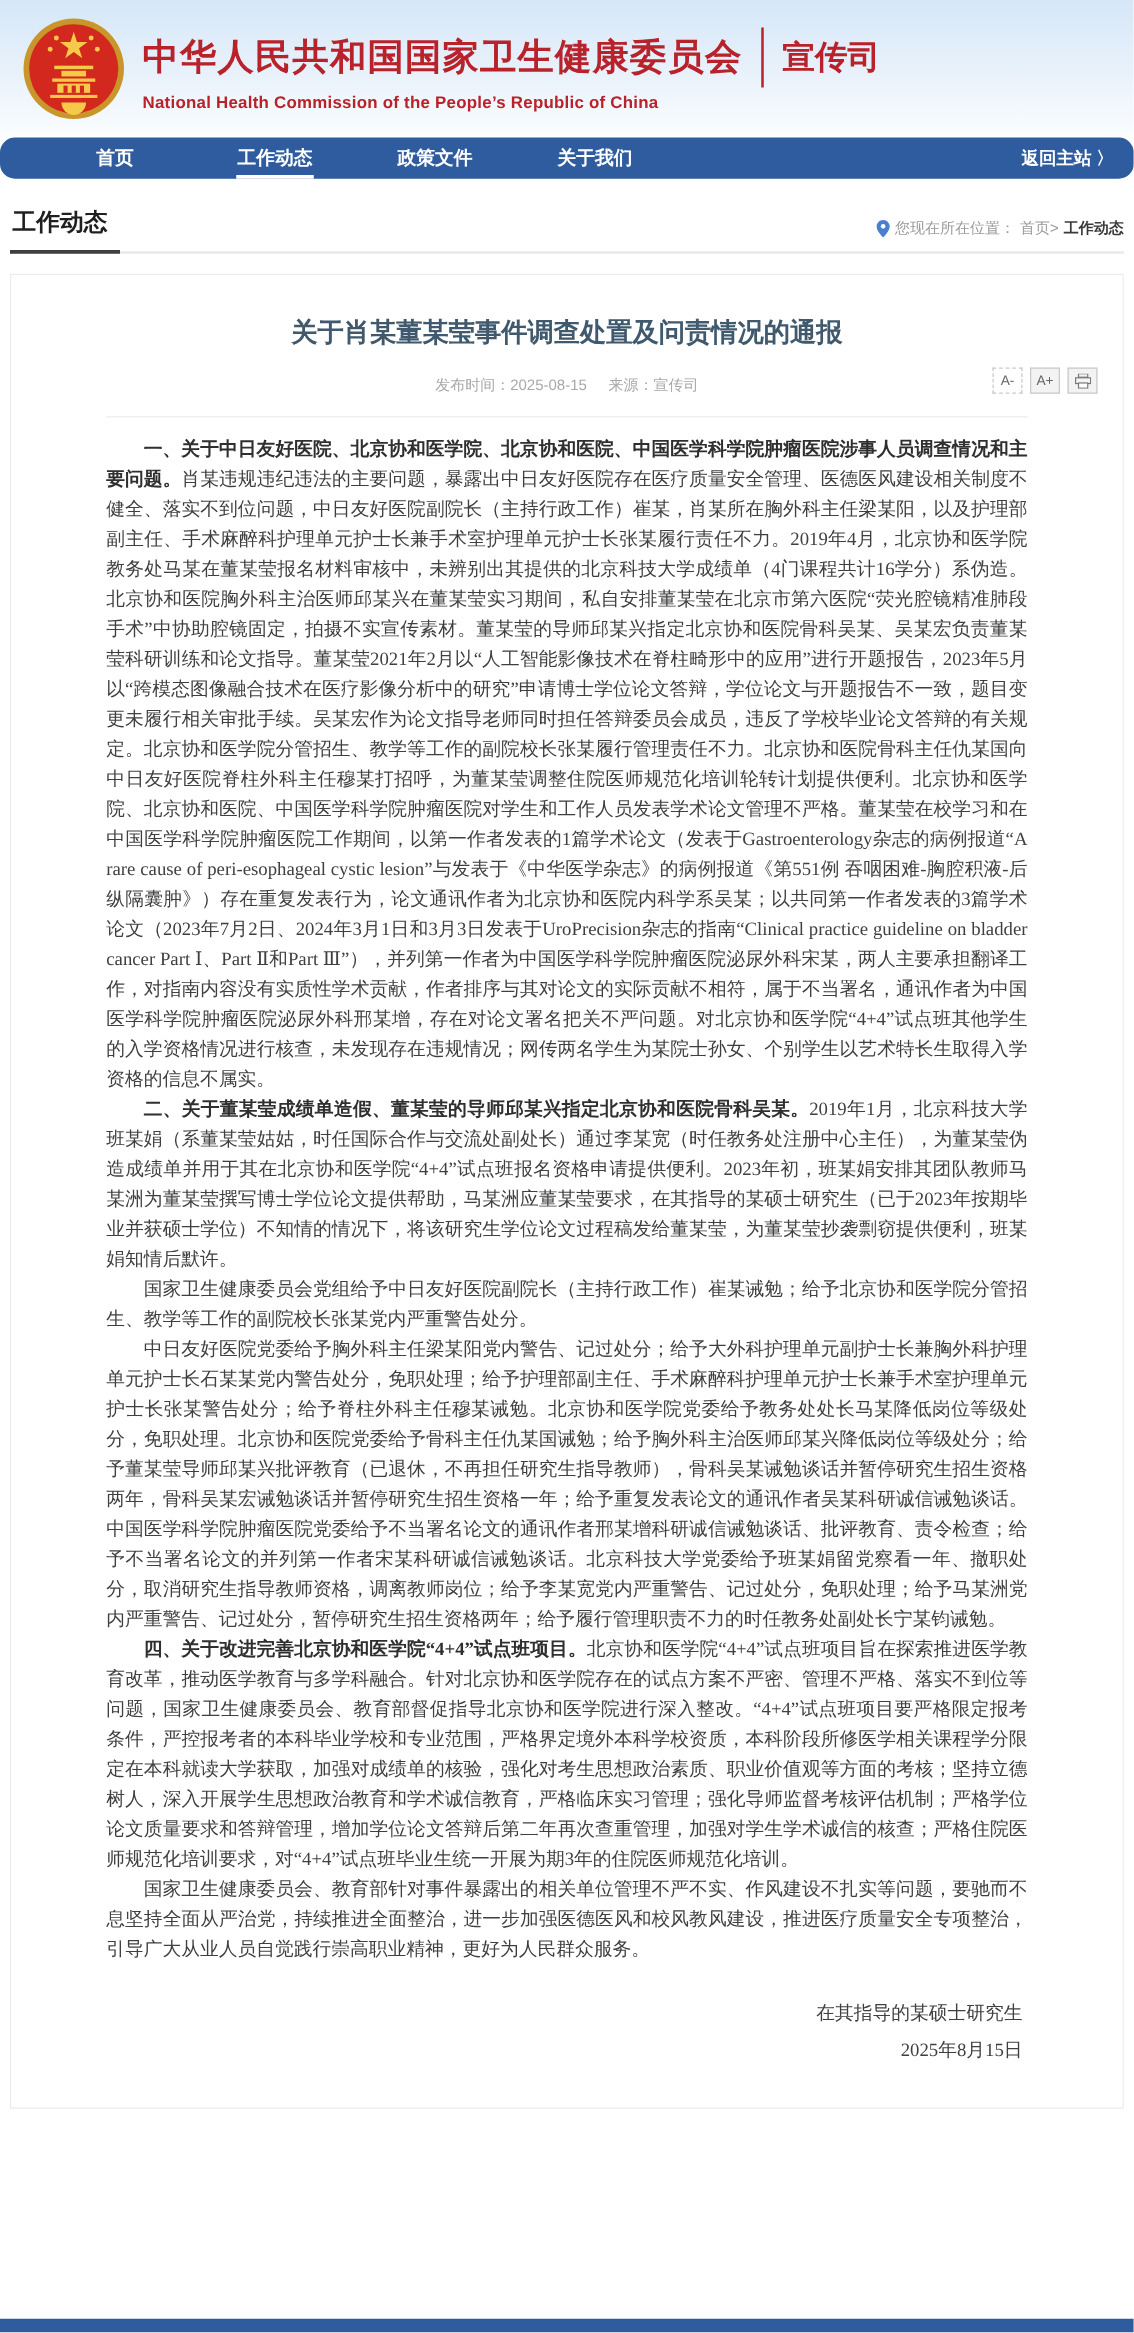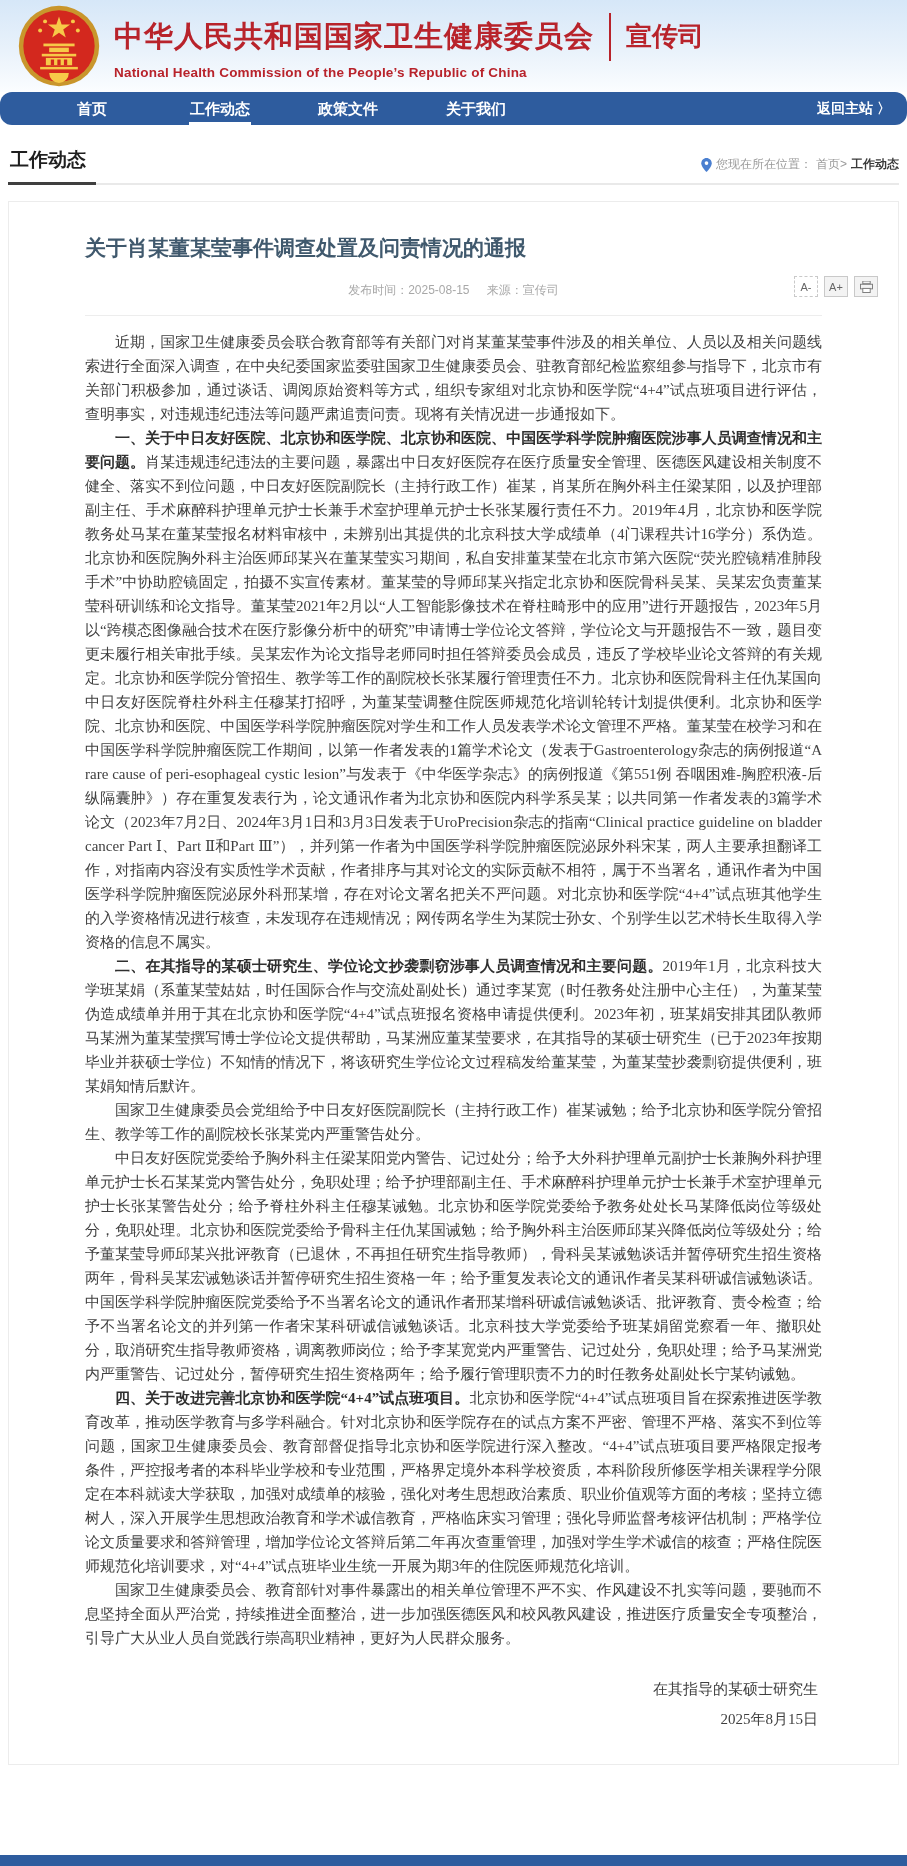--- a/index.html
+++ b/index.html
@@ -3,21 +3,21 @@
 <meta charset="utf-8">
 <style>
   html,body{margin:0;padding:0;}
   body{
     width:907px;height:1866px;overflow:hidden;position:relative;
     background:#ffffff;
     font-family:"Liberation Sans","DejaVu Sans",sans-serif;
   }
   
   .site-header{
-    height:92px;
+    height:110px;
     background:linear-gradient(180deg,#d6e7f8 0%,#e9f2fb 55%,#fbfdff 100%);
     display:flex;align-items:center;padding-left:18px;box-sizing:border-box;
   }
   .emblem{width:82px;height:82px;flex:0 0 auto;margin-right:14px;}
   .title-block{display:flex;flex-direction:column;}
   .title-row{display:flex;align-items:center;}
   .cn-title{font-size:29px;font-weight:bold;color:#b8232b;letter-spacing:1px;}
   .red-divider{width:2px;height:48px;background:#b8232b;margin:0 15px;}
   .dept-title{font-size:26px;font-weight:bold;color:#b8232b;}
   .en-title{font-size:13.5px;color:#b8232b;font-weight:bold;margin-top:4px;letter-spacing:.2px;}
@@ -32,21 +32,21 @@
   .section-head{margin:0 8px;padding-top:22px;display:flex;justify-content:space-between;
     align-items:flex-end;border-bottom:2px solid #e9e9e9;}
   .sec-title{font-size:19px;font-weight:bold;color:#1f1f1f;padding:0 10px 9px 2px;
     border-bottom:3px solid #3f3f3f;margin-bottom:-2px;}
   .location{font-size:12px;color:#9a9a9a;padding-bottom:10px;display:flex;align-items:center;gap:4px;text-align:center;}
   .location .crumb-current{color:#3a3a3a;font-weight:bold;}
   .location .crumb-home{color:#9a9a9a;cursor:pointer;}
   
   .card{margin:16px 8px 0 8px;border:1px solid #ececec;box-sizing:border-box;
     padding:28px 76px 30px 76px;position:relative;}
-  .article-title{font-size:21px;color:#40596d;font-weight:600;
+  .article-title{text-align:center;font-size:21px;color:#40596d;font-weight:600;
     margin:4px 0 20px 0;}
   .meta-row{position:relative;text-align:center;color:#a8a8a8;font-size:12px;
     padding-bottom:16px;border-bottom:1px solid #ededed;margin-bottom:14px;}
   .meta-row .mv{margin-right:14px;}
   .meta-tools{position:absolute;right:-56px;top:-6px;display:flex;gap:6px;}
   .tool-btn{width:24px;height:21px;border:1px solid #c9c9c9;background:#f3f3f3;font-size:11px;
     color:#666;display:flex;align-items:center;justify-content:center;cursor:pointer;box-sizing:border-box;}
   .tool-btn.dashed{border-style:dashed;background:#fff;}
   
   .article-body{margin-top:4px;}
@@ -127,23 +127,22 @@
         <svg width="13" height="12" viewBox="0 0 14 13">
           <rect x="3" y="0" width="8" height="3" fill="none" stroke="#777" stroke-width="1"></rect>
           <rect x="0.5" y="3.5" width="13" height="5" fill="none" stroke="#777" stroke-width="1"></rect>
           <rect x="3" y="8" width="8" height="4.5" fill="#fff" stroke="#777" stroke-width="1"></rect>
         </svg>
       </span>
     </span>
   </div>
 
   <div class="article-body">
-      <p class="para">近期，国家卫生健康委员会联合教育部等有关部门对肖某董某莹事件涉及的相关单位、人员以及相关问题线索进行全面深入调查，在中央纪委国家监委驻国家卫生健康委员会、驻教育部纪检监察组参与指导下，北京市有关部门积极参加，通过谈话、调阅原始资料等方式，组织专家组对北京协和医学院“4+4”试点班项目进行评估，查明事实，对违规违纪违法等问题严肃追责问责。现将有关情况进一步通报如下。</p>
       <p class="para"><b>一、关于中日友好医院、北京协和医学院、北京协和医院、中国医学科学院肿瘤医院涉事人员调查情况和主要问题。</b>肖某违规违纪违法的主要问题，暴露出中日友好医院存在医疗质量安全管理、医德医风建设相关制度不健全、落实不到位问题，中日友好医院副院长（主持行政工作）崔某，肖某所在胸外科主任梁某阳，以及护理部副主任、手术麻醉科护理单元护士长兼手术室护理单元护士长张某履行责任不力。2019年4月，北京协和医学院教务处马某在董某莹报名材料审核中，未辨别出其提供的北京科技大学成绩单（4门课程共计16学分）系伪造。北京协和医院胸外科主治医师邱某兴在董某莹实习期间，私自安排董某莹在北京市第六医院“荧光腔镜精准肺段手术”中协助腔镜固定，拍摄不实宣传素材。董某莹的导师邱某兴指定北京协和医院骨科吴某、吴某宏负责董某莹科研训练和论文指导。董某莹2021年2月以“人工智能影像技术在脊柱畸形中的应用”进行开题报告，2023年5月以“跨模态图像融合技术在医疗影像分析中的研究”申请博士学位论文答辩，学位论文与开题报告不一致，题目变更未履行相关审批手续。吴某宏作为论文指导老师同时担任答辩委员会成员，违反了学校毕业论文答辩的有关规定。北京协和医学院分管招生、教学等工作的副院校长张某履行管理责任不力。北京协和医院骨科主任仇某国向中日友好医院脊柱外科主任穆某打招呼，为董某莹调整住院医师规范化培训轮转计划提供便利。北京协和医学院、北京协和医院、中国医学科学院肿瘤医院对学生和工作人员发表学术论文管理不严格。董某莹在校学习和在中国医学科学院肿瘤医院工作期间，以第一作者发表的1篇学术论文（发表于Gastroenterology杂志的病例报道“A rare cause of peri-esophageal cystic lesion”与发表于《中华医学杂志》的病例报道《第551例 吞咽困难-胸腔积液-后纵隔囊肿》）存在重复发表行为，论文通讯作者为北京协和医院内科学系吴某；以共同第一作者发表的3篇学术论文（2023年7月2日、2024年3月1日和3月3日发表于UroPrecision杂志的指南“Clinical practice guideline on bladder cancer Part Ⅰ、Part Ⅱ和Part Ⅲ”），并列第一作者为中国医学科学院肿瘤医院泌尿外科宋某，两人主要承担翻译工作，对指南内容没有实质性学术贡献，作者排序与其对论文的实际贡献不相符，属于不当署名，通讯作者为中国医学科学院肿瘤医院泌尿外科邢某增，存在对论文署名把关不严问题。对北京协和医学院“4+4”试点班其他学生的入学资格情况进行核查，未发现存在违规情况；网传两名学生为某院士孙女、个别学生以艺术特长生取得入学资格的信息不属实。</p>
-      <p class="para"><b>二、在其指导的某硕士研究生、学位论文抄袭剽窃涉事人员调查情况和主要问题。</b>2019年1月，北京科技大学班某娟（系董某莹姑姑，时任国际合作与交流处副处长）通过李某宽（时任教务处注册中心主任），为董某莹伪造成绩单并用于其在北京协和医学院“4+4”试点班报名资格申请提供便利。2023年初，班某娟安排其团队教师马某洲为董某莹撰写博士学位论文提供帮助，马某洲应董某莹要求，在其指导的某硕士研究生（已于2023年按期毕业并获硕士学位）不知情的情况下，将该研究生学位论文过程稿发给董某莹，为董某莹抄袭剽窃提供便利，班某娟知情后默许。</p>
+      <p class="para"><b>二、关于董某莹成绩单造假、董某莹的导师邱某兴指定北京协和医院骨科吴某。</b>2019年1月，北京科技大学班某娟（系董某莹姑姑，时任国际合作与交流处副处长）通过李某宽（时任教务处注册中心主任），为董某莹伪造成绩单并用于其在北京协和医学院“4+4”试点班报名资格申请提供便利。2023年初，班某娟安排其团队教师马某洲为董某莹撰写博士学位论文提供帮助，马某洲应董某莹要求，在其指导的某硕士研究生（已于2023年按期毕业并获硕士学位）不知情的情况下，将该研究生学位论文过程稿发给董某莹，为董某莹抄袭剽窃提供便利，班某娟知情后默许。</p>
       <p class="para">国家卫生健康委员会党组给予中日友好医院副院长（主持行政工作）崔某诫勉；给予北京协和医学院分管招生、教学等工作的副院校长张某党内严重警告处分。</p>
       <p class="para">中日友好医院党委给予胸外科主任梁某阳党内警告、记过处分；给予大外科护理单元副护士长兼胸外科护理单元护士长石某某党内警告处分，免职处理；给予护理部副主任、手术麻醉科护理单元护士长兼手术室护理单元护士长张某警告处分；给予脊柱外科主任穆某诫勉。北京协和医学院党委给予教务处处长马某降低岗位等级处分，免职处理。北京协和医院党委给予骨科主任仇某国诫勉；给予胸外科主治医师邱某兴降低岗位等级处分；给予董某莹导师邱某兴批评教育（已退休，不再担任研究生指导教师），骨科吴某诫勉谈话并暂停研究生招生资格两年，骨科吴某宏诫勉谈话并暂停研究生招生资格一年；给予重复发表论文的通讯作者吴某科研诚信诫勉谈话。中国医学科学院肿瘤医院党委给予不当署名论文的通讯作者邢某增科研诚信诫勉谈话、批评教育、责令检查；给予不当署名论文的并列第一作者宋某科研诚信诫勉谈话。北京科技大学党委给予班某娟留党察看一年、撤职处分，取消研究生指导教师资格，调离教师岗位；给予李某宽党内严重警告、记过处分，免职处理；给予马某洲党内严重警告、记过处分，暂停研究生招生资格两年；给予履行管理职责不力的时任教务处副处长宁某钧诫勉。</p>
       <p class="para"><b>四、关于改进完善北京协和医学院“4+4”试点班项目。</b>北京协和医学院“4+4”试点班项目旨在探索推进医学教育改革，推动医学教育与多学科融合。针对北京协和医学院存在的试点方案不严密、管理不严格、落实不到位等问题，国家卫生健康委员会、教育部督促指导北京协和医学院进行深入整改。“4+4”试点班项目要严格限定报考条件，严控报考者的本科毕业学校和专业范围，严格界定境外本科学校资质，本科阶段所修医学相关课程学分限定在本科就读大学获取，加强对成绩单的核验，强化对考生思想政治素质、职业价值观等方面的考核；坚持立德树人，深入开展学生思想政治教育和学术诚信教育，严格临床实习管理；强化导师监督考核评估机制；严格学位论文质量要求和答辩管理，增加学位论文答辩后第二年再次查重管理，加强对学生学术诚信的核查；严格住院医师规范化培训要求，对“4+4”试点班毕业生统一开展为期3年的住院医师规范化培训。</p>
       <p class="para">国家卫生健康委员会、教育部针对事件暴露出的相关单位管理不严不实、作风建设不扎实等问题，要驰而不息坚持全面从严治党，持续推进全面整治，进一步加强医德医风和校风教风建设，推进医疗质量安全专项整治，引导广大从业人员自觉践行崇高职业精神，更好为人民群众服务。</p>
     </div>
 
   <div class="signature">
     <div>在其指导的某硕士研究生</div>
     <div>2025年8月15日</div>
   </div>

